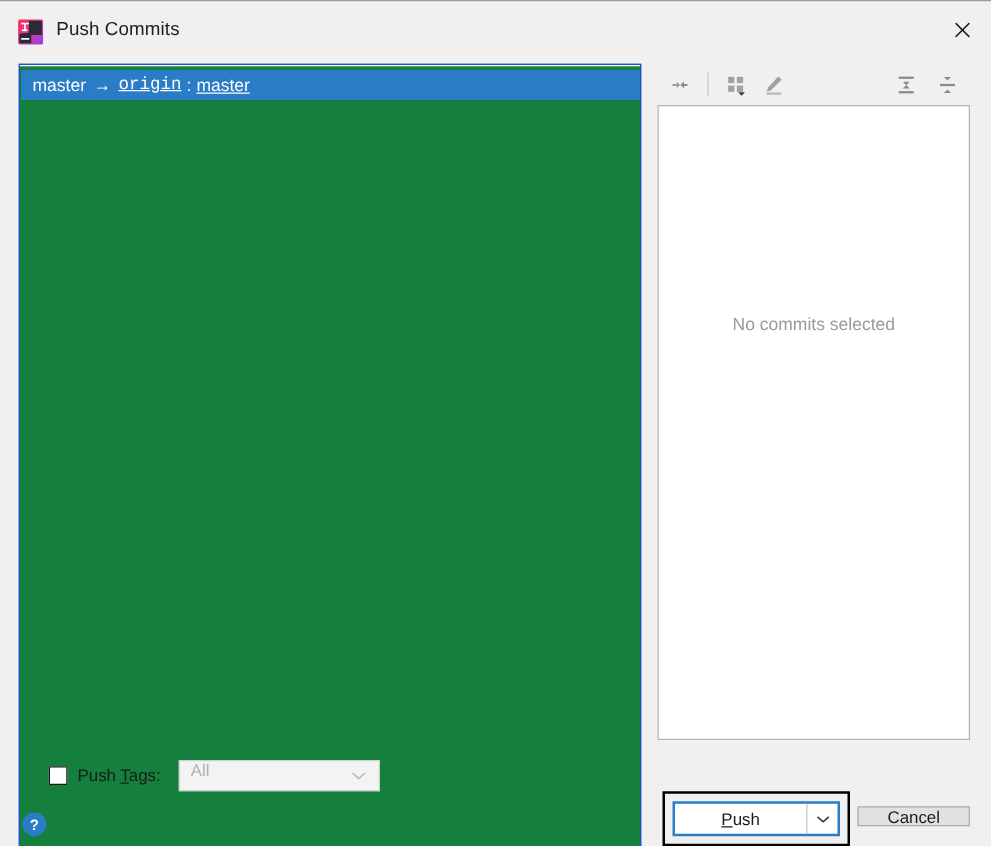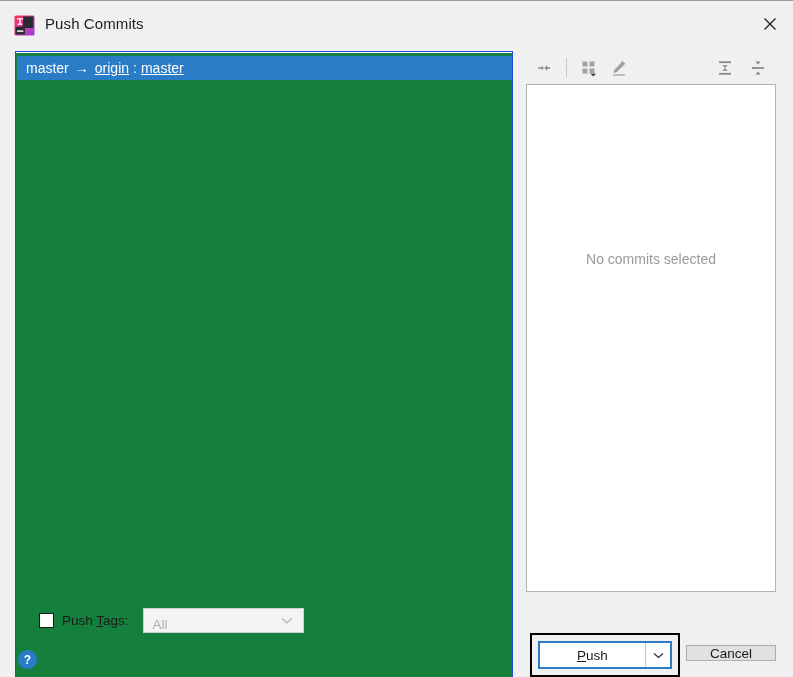--- a/index.html
+++ b/index.html
@@ -78,21 +78,21 @@
     font-size: 14px;
     display: flex;
     align-items: center;
     padding-left: 9px;
     box-sizing: border-box;
     white-space: nowrap;
     cursor: default;
   }
   .repo-row .src { }
   .repo-row .arrow { margin: 0 6px 0 6px; font-size: 14px; }
-  .repo-row .remote { text-decoration: underline; }
+  .repo-row .remote { text-decoration: underline; font-family: Liberation Mono, monospace; }
   .repo-row .sep { margin: 0 4px; }
   .repo-row .target { text-decoration: underline; }
 
   
   #details-toolbar {
     position: absolute;
     left: 527px; top: 52px;
     width: 249px; height: 32px;
   }
   .tb-btn {
@@ -154,21 +154,21 @@
   }
   #push-tags-label u { text-decoration: underline; }
   #push-tags-select {
     margin-left: 14px;
     width: 161px; height: 25px;
     border: 1px solid #cfcfcf;
     background: #f3f3f3;
     box-sizing: border-box;
     position: relative;
     display: flex;
-    align-items: flex-end;
+    align-items: flex-start;
     cursor: default;
   }
   #push-tags-select .value {
     margin-left: 9px;
     color: #b0b0b0;
     font-size: 13.5px;
   }
   #push-tags-select .chev {
     position: absolute;
     right: 10px; top: 50%;

